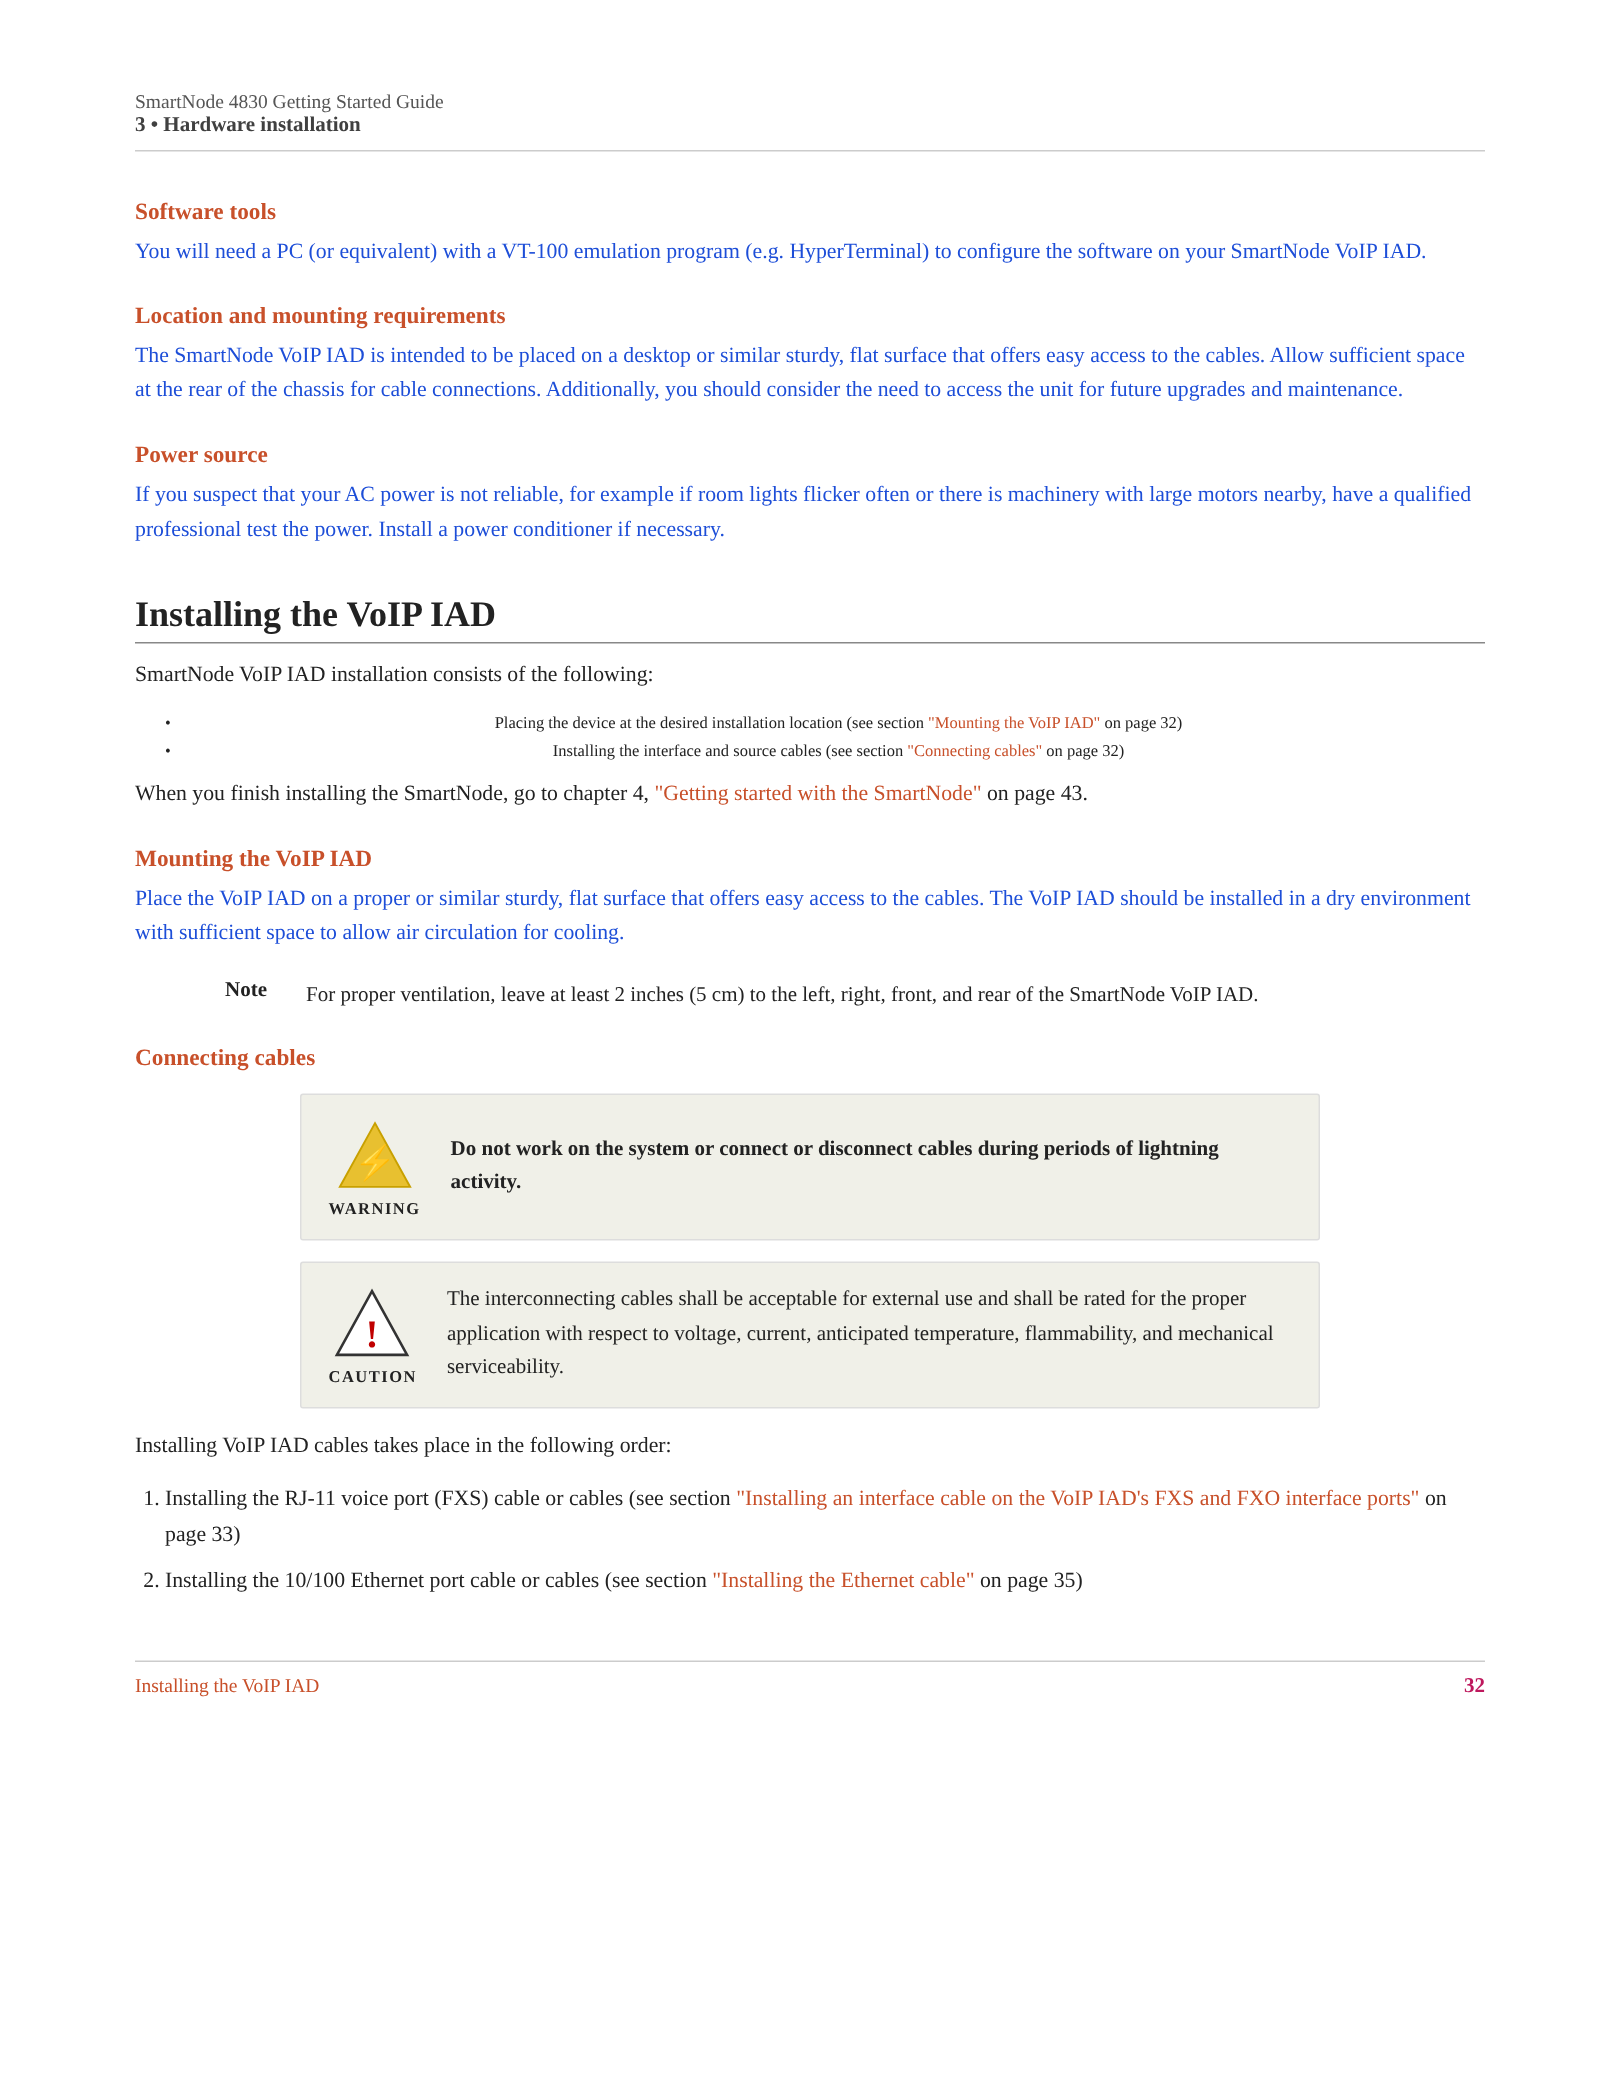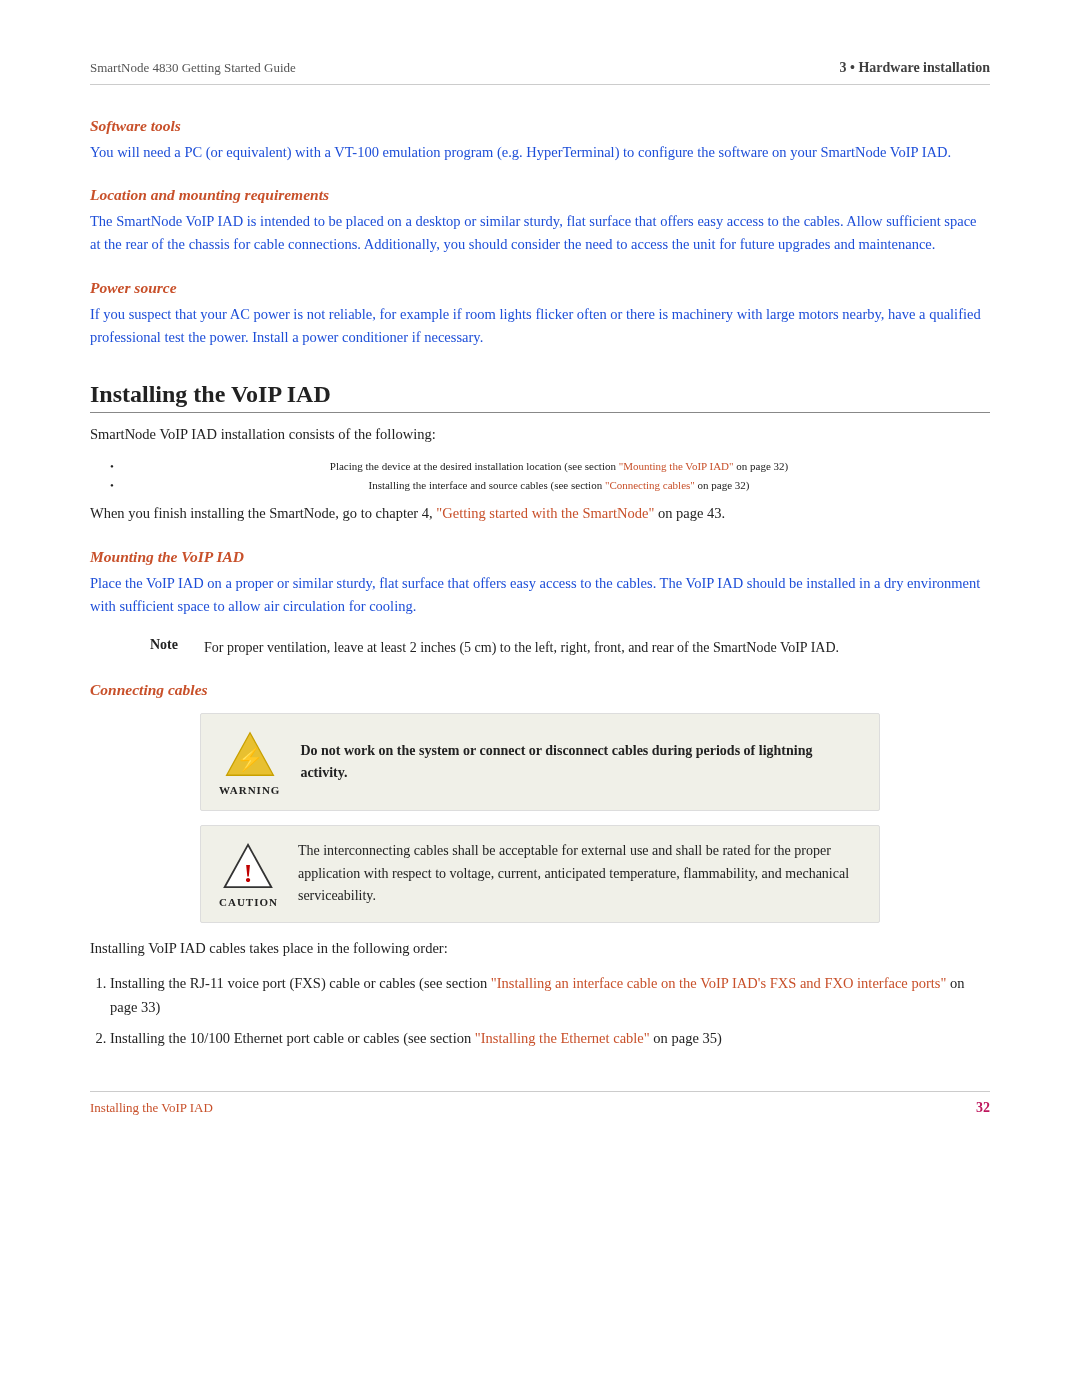--- a/index.html
+++ b/index.html
@@ -20,35 +20,35 @@
       position: relative;
     }
     
     .page-header {
       display: flex;
       justify-content: space-between;
       align-items: baseline;
       border-bottom: 1px solid #ccc;
       padding-bottom: 8px;
       margin-bottom: 32px;
+      flex-direction: column;
     }
     .header-left {
       font-size: 13px;
       color: #555;
     }
     .header-right {
       font-size: 14px;
       font-weight: bold;
       color: #404040;
     }
     
     .section-title {
       font-size: 15.5px;
       font-weight: bold;
-      font-style: italic;
       color: #c8502a;
       margin-bottom: 6px;
       margin-top: 22px;
     }
     .section-body {
       font-size: 14.5px;
       line-height: 1.6;
       color: #1d4ed8;
       margin-bottom: 10px;
     }

